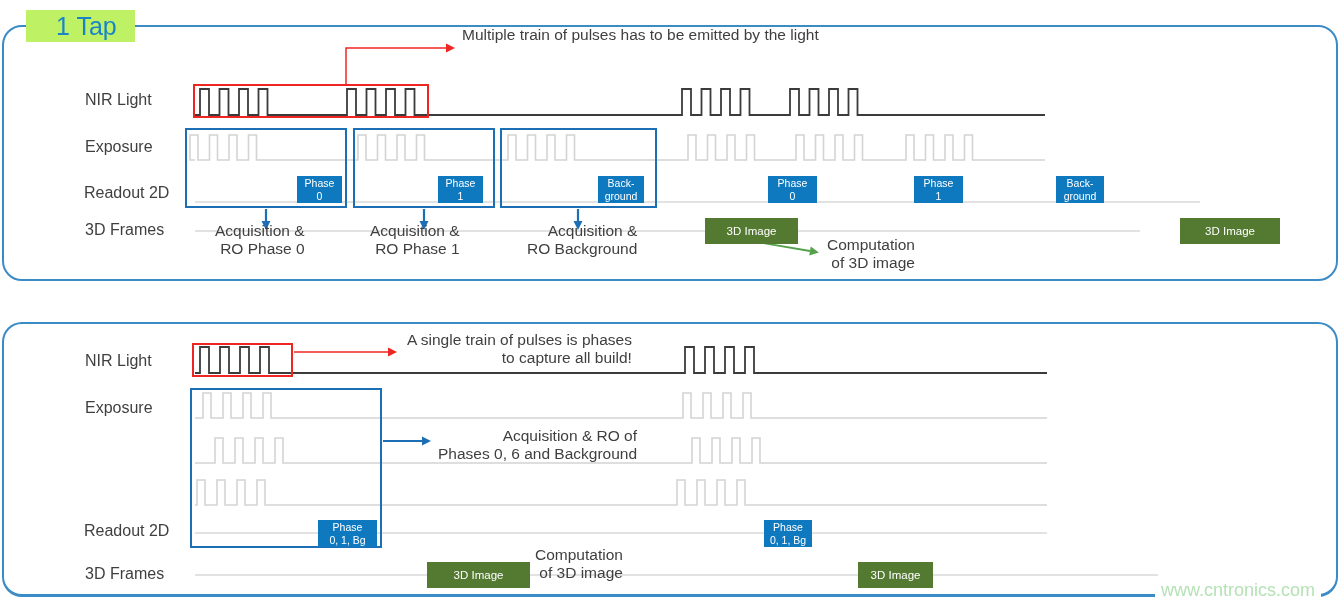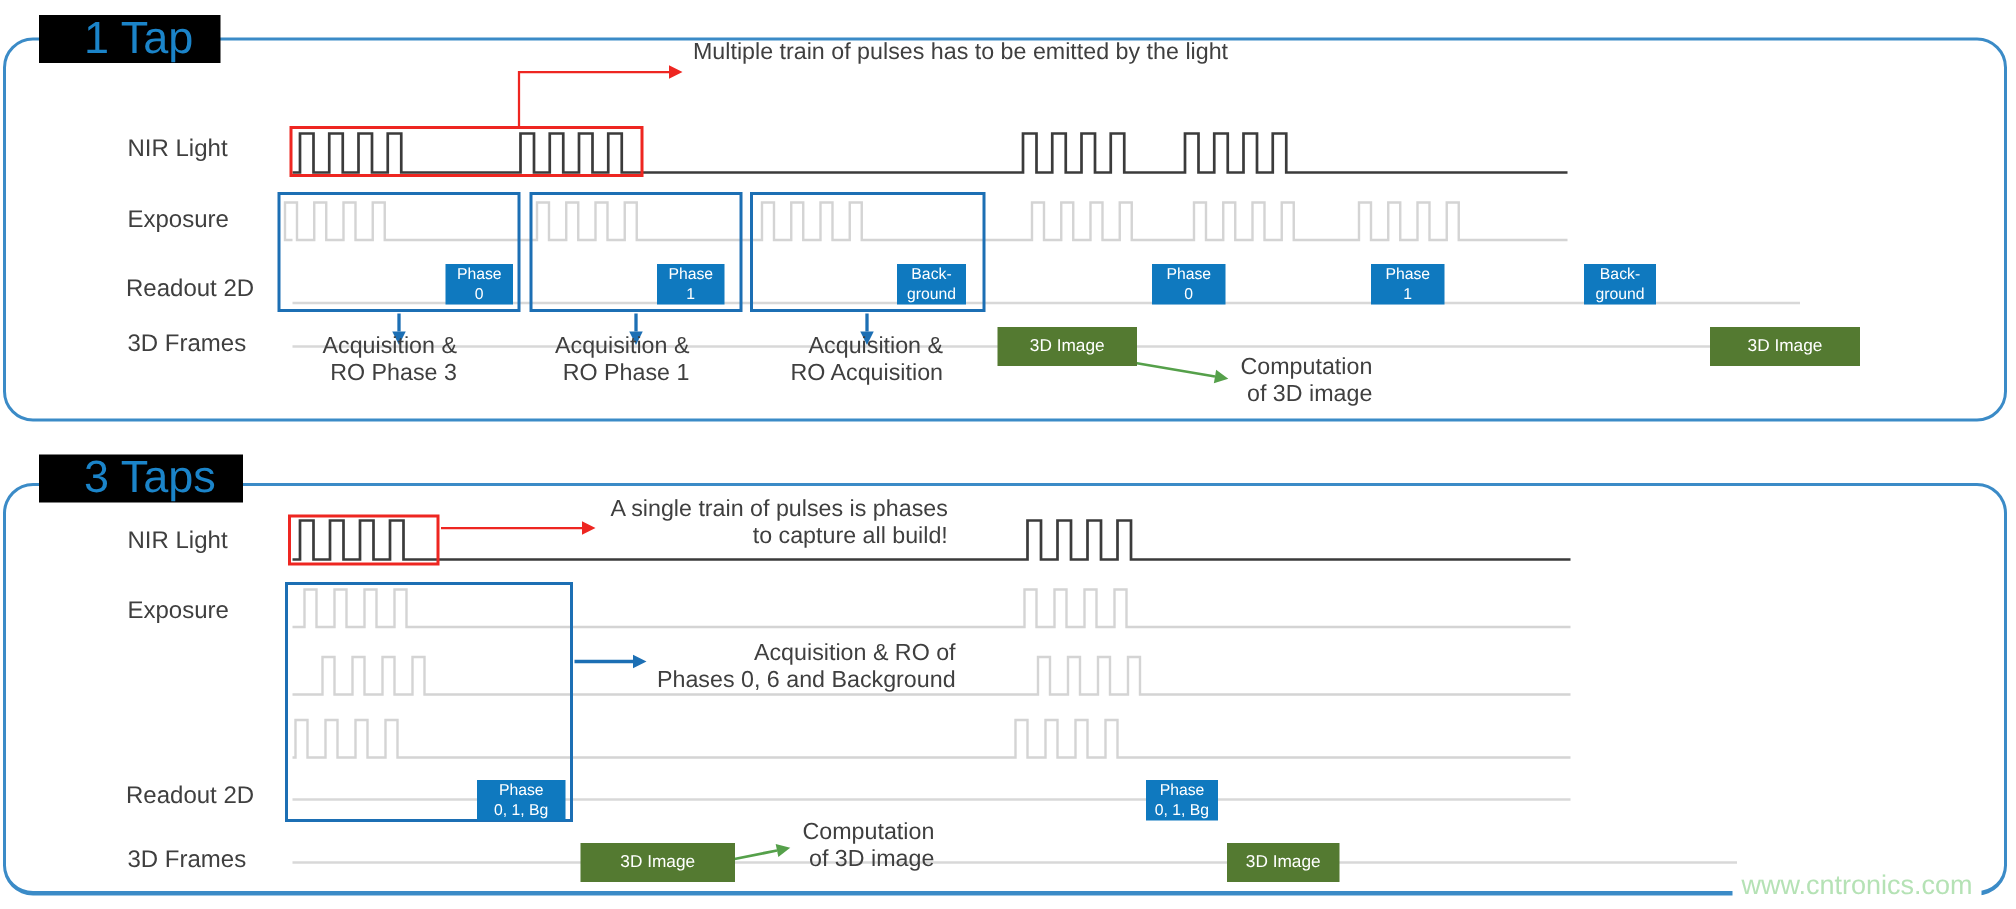--- a/index.html
+++ b/index.html
@@ -2,36 +2,36 @@
 <html><head>
 <meta charset="utf-8">
 <style>
   html,body{margin:0;padding:0;background:#fff;}
   .stage{
     position:relative;width:1344px;height:606px;background:#fff;overflow:hidden;
     font-family:"Liberation Sans","DejaVu Sans",sans-serif;color:#3f3f3f;
   }
   .panel{position:absolute;border:2px solid #3b8bc7;border-radius:20px;background:transparent;box-sizing:border-box;}
   .panel-title{
-    position:absolute;background:#000000;color:#1b84c9;font-size:30px;line-height:32px;
+    position:absolute;background:#bef264;color:#1b84c9;font-size:25px;line-height:32px;
     padding:0 18px 0 30px;white-space:nowrap;z-index:5;
   }
   .row-label{position:absolute;font-size:16px;color:#3f3f3f;white-space:nowrap;z-index:4;}
   .annot{position:absolute;font-size:15.5px;line-height:1.18;color:#3f3f3f;white-space:nowrap;z-index:4;}
   .annot span{display:block;text-align:right;}
   .red-box{position:absolute;border:2px solid #ee2621;box-sizing:border-box;z-index:3;}
   .outline-box{position:absolute;border:2px solid #1c6fb4;box-sizing:border-box;z-index:3;}
   .readout-badge{
     position:absolute;background:#0f79bf;color:#fff;font-size:10.5px;line-height:1.2;
     height:27px;box-sizing:border-box;display:flex;flex-direction:column;
     align-items:center;justify-content:center;text-align:center;z-index:4;
   }
   .frame-box{
     position:absolute;background:#547a31;color:#fff;font-size:11.5px;height:26px;
-    display:flex;align-items:center;justify-content:center;text-align:center;z-index:4;
+    display:flex;align-items:center;justify-content:center;text-align:center;z-index:4;margin-left:40px;
   }
   .watermark{position:absolute;font-size:18px;color:#b5e2b5;background:#fff;padding:1px 6px;z-index:6;white-space:nowrap;}
   svg.overlay{position:absolute;left:0;top:0;z-index:2;}
 </style>
 </head>
 <body>
 
 <div class="stage">
 
   <div class="panel" style="left:2px;top:25px;width:1336px;height:256px;"></div>
@@ -60,21 +60,20 @@
       <polygon points="578,230 573.5,221 582.5,221" fill="#1c6fb4"></polygon>
       <polyline points="383,441 422,441" fill="none" stroke="#1c6fb4" stroke-width="2.2"></polyline>
       <polygon points="431,441 422,445.5 422,436.5" fill="#1c6fb4"></polygon>
       <polyline points="757,242 810,251" fill="none" stroke="#55a04a" stroke-width="1.8"></polyline>
       <polygon points="818.8729790817665,252.50673229690375 809.2466338515482,255.4364895408833 810.7533661484518,246.5635104591167" fill="#55a04a"></polygon>
       <polyline points="488,573 518,567" fill="none" stroke="#55a04a" stroke-width="1.8"></polyline>
       <polygon points="526.8252260812183,565.2349547837564 518.8825226081218,571.4126130406091 517.1174773918782,562.5873869593909" fill="#55a04a"></polygon>
     </svg>
 
   <div class="panel-title" style="left:26px;top:10px;">1 Tap</div>
-  <div class="panel-title" style="left:26px;top:303px;">3 Taps</div>
 
   <div class="row-label" style="left:85px;top:91px;">NIR Light</div>
   <div class="row-label" style="left:85px;top:138px;">Exposure</div>
   <div class="row-label" style="left:84px;top:184px;">Readout 2D</div>
   <div class="row-label" style="left:85px;top:221px;">3D Frames</div>
 
   <div class="row-label" style="left:85px;top:352px;">NIR Light</div>
   <div class="row-label" style="left:85px;top:399px;">Exposure</div>
   <div class="row-label" style="left:84px;top:522px;">Readout 2D</div>
   <div class="row-label" style="left:85px;top:565px;">3D Frames</div>
@@ -124,29 +123,29 @@
   <div class="frame-box" style="left:665px;top:218px;width:93px;">3D Image</div>
   <div class="frame-box" style="left:1140px;top:218px;width:100px;">3D Image</div>
   <div class="frame-box" style="left:387px;top:562px;width:103px;">3D Image</div>
   <div class="frame-box" style="left:818px;top:562px;width:75px;">3D Image</div>
 
   <div class="annot" style="left:462px;top:26px;">
     <span>Multiple train of pulses has to be emitted by the light</span>
   </div>
   <div class="annot" style="left:215px;top:222px;">
     <span>Acquisition &amp;</span>
-    <span>RO Phase 3</span>
+    <span>RO Phase 0</span>
   </div>
   <div class="annot" style="left:370px;top:222px;">
     <span>Acquisition &amp;</span>
     <span>RO Phase 1</span>
   </div>
   <div class="annot" style="left:527px;top:222px;">
     <span>Acquisition &amp;</span>
-    <span>RO Acquisition</span>
+    <span>RO Background</span>
   </div>
   <div class="annot" style="left:827px;top:236px;">
     <span>Computation</span>
     <span>of 3D image</span>
   </div>
 
   <div class="annot" style="left:407px;top:331px;">
     <span>A single train of pulses is phases</span>
     <span>to capture all build!</span>
   </div>

